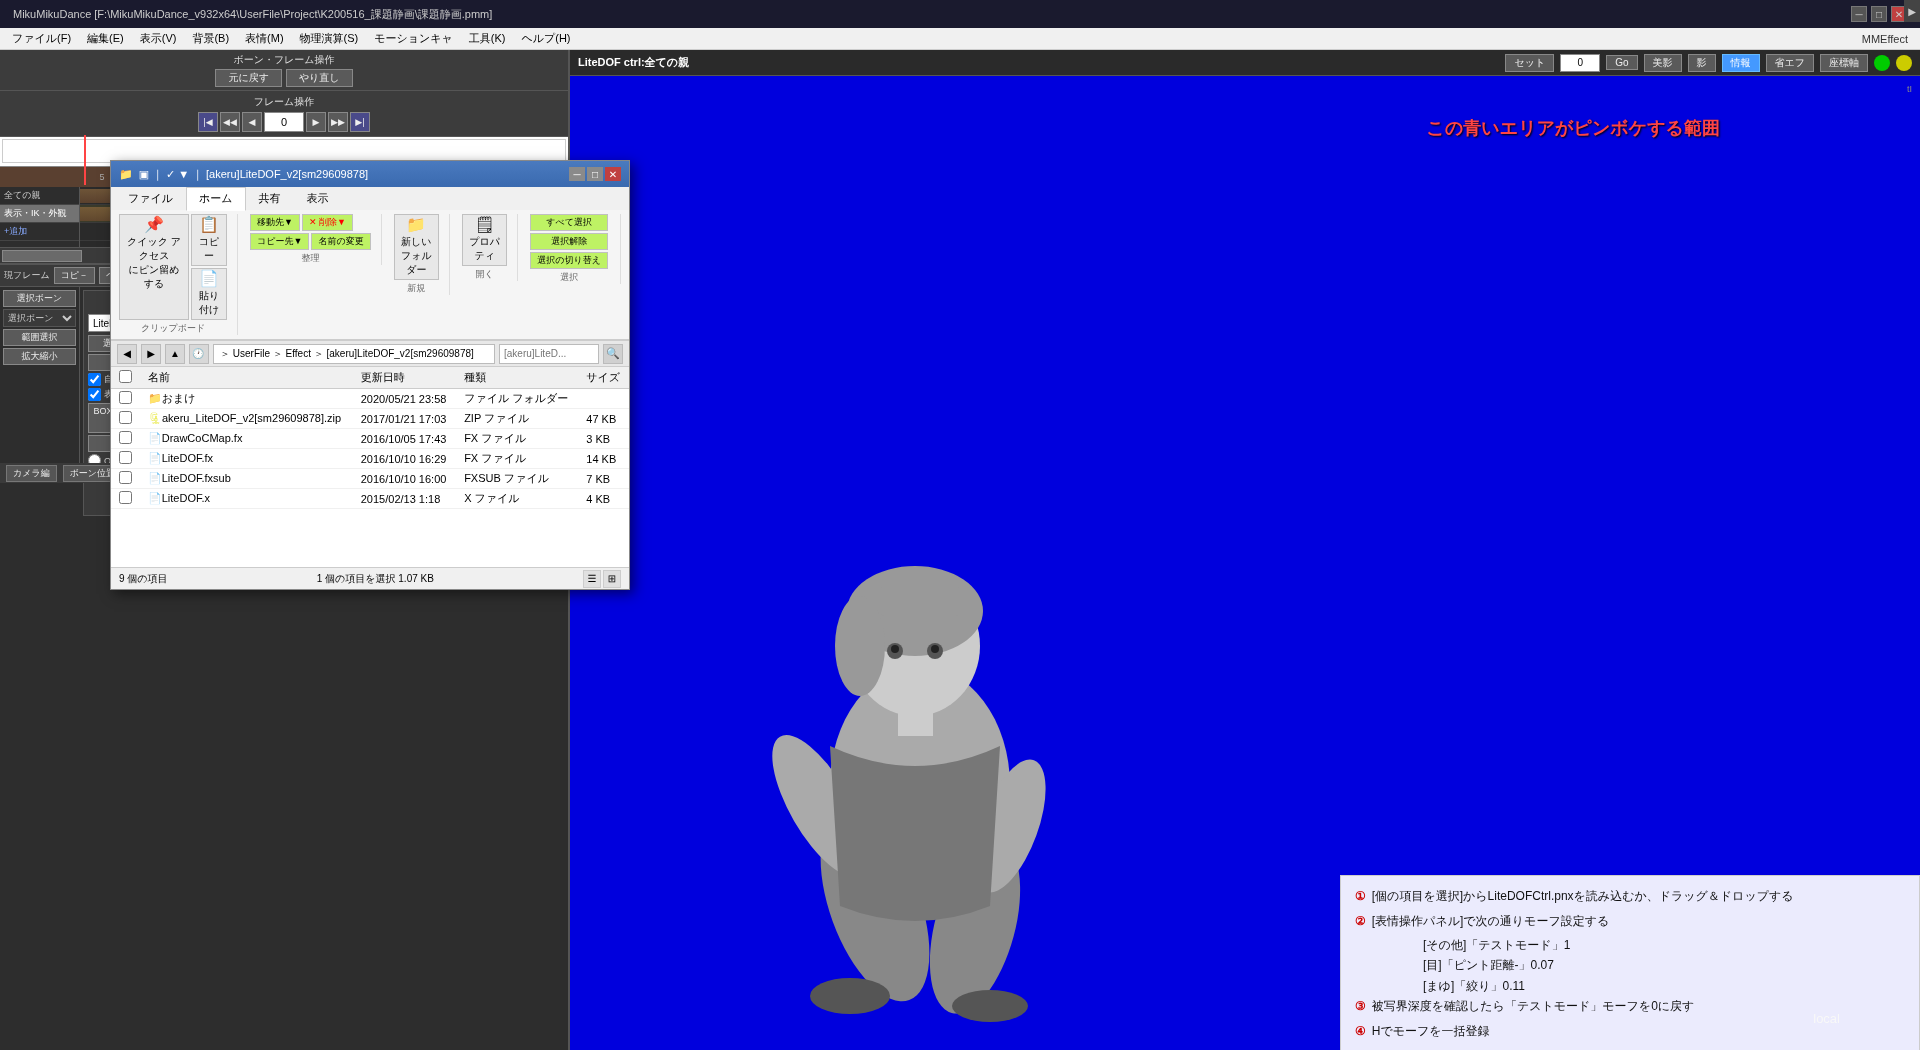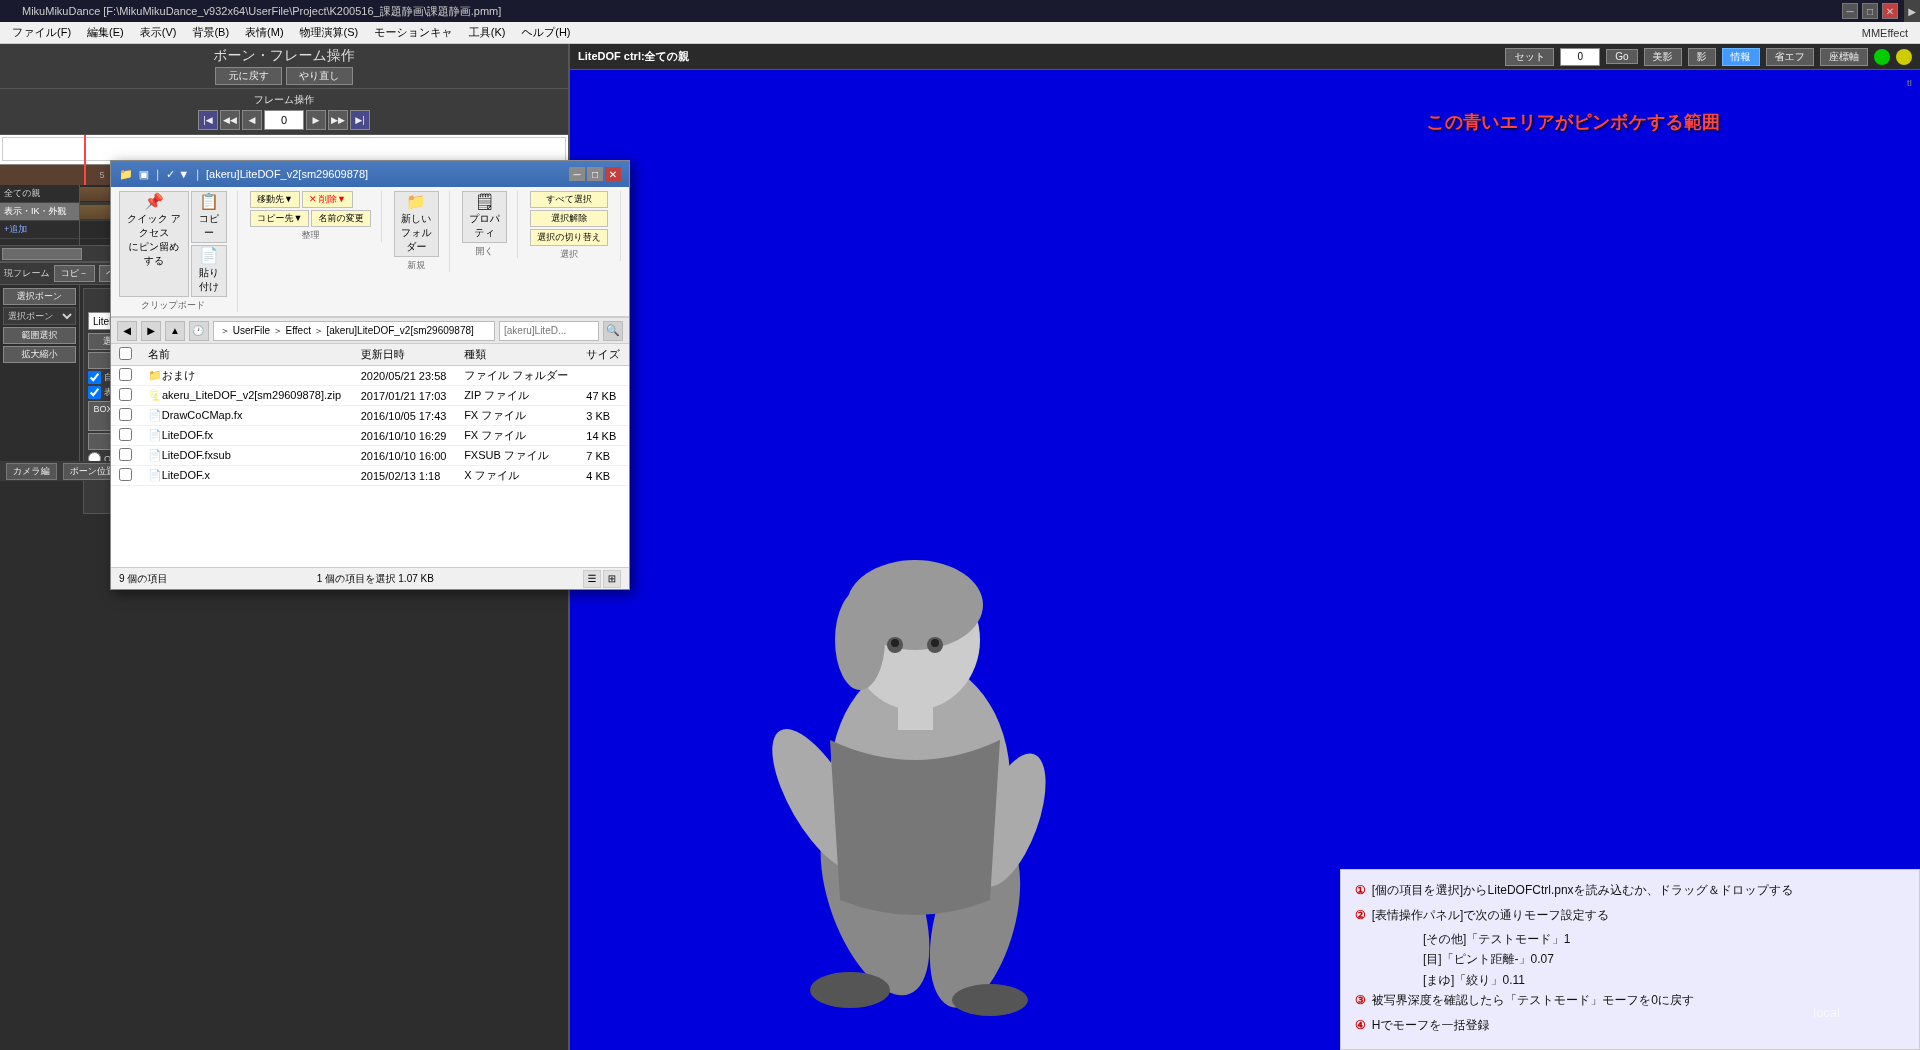--- a/index.html
+++ b/index.html
@@ -10,25 +10,25 @@
       font-family: 'MS UI Gothic', 'Meiryo', sans-serif;
       font-size: 11px;
       background: #1a1a1a;
       color: #000;
     }
 
     
     .title-bar {
       background: #1a1a2e;
       color: #ccc;
-      height: 22px;
+      height: 28px;
       display: flex;
       align-items: center;
       justify-content: space-between;
-      padding: 0 22px;
+      padding: 0 13px;
       font-size: 11px;
     }
     .title-bar-buttons {
       display: flex;
       gap: 4px;
     }
     .title-btn {
       width: 16px;
       height: 16px;
       background: #555;
@@ -76,21 +76,21 @@
 
     
     .bone-frame-control {
       background: #3c3c3c;
       padding: 3px;
       text-align: center;
       border-bottom: 1px solid #555;
     }
     .bone-frame-label {
       color: #ddd;
-      font-size: 14px;
+      font-size: 10px;
       margin-bottom: 2px;
       font-family: Liberation Mono, monospace;
     }
     .ctrl-buttons {
       display: flex;
       justify-content: center;
       gap: 4px;
     }
     .ctrl-btn {
       background: #5a5a5a;
@@ -505,21 +505,21 @@
     }
     .ribbon-btn-label {
       font-size: 10px;
       text-align: center;
     }
     .ribbon-group-label {
       font-size: 9px;
       color: #666;
     }
     .ribbon-sm-btn {
-      background: #fef9c3;
+      background: #bef264;
       border: 1px solid #c0c0c0;
       padding: 1px 6px;
       font-size: 9px;
       cursor: pointer;
       white-space: nowrap;
     }
 
     .explorer-nav {
       height: 26px;
       background: #e8e8e8;
@@ -1049,20 +1049,26 @@
       <span>▣ ｜ ✓ ▼ ｜ [akeru]LiteDOF_v2[sm29609878]</span>
     </div>
     <div class="explorer-win-btns">
       <button class="explorer-win-btn-min">─</button>
       <button class="explorer-win-btn-max">□</button>
       <button class="explorer-win-btn">✕</button>
     </div>
   </div>
 
   <div class="explorer-ribbon">
+    <div class="ribbon-tabs">
+      <div class="ribbon-tab">ファイル</div>
+      <div class="ribbon-tab active">ホーム</div>
+      <div class="ribbon-tab">共有</div>
+      <div class="ribbon-tab">表示</div>
+    </div>
     <div class="ribbon-content">
 
       <div class="ribbon-group">
         <div class="ribbon-group-btns">
           <button class="ribbon-btn">
             <span class="ribbon-btn-icon">📌</span>
             <span class="ribbon-btn-label">クイック アクセス<br>にピン留めする</span>
           </button>
           <div style="display:flex; flex-direction:column; gap:2px;">
             <button class="ribbon-btn" style="min-width:30px;">

